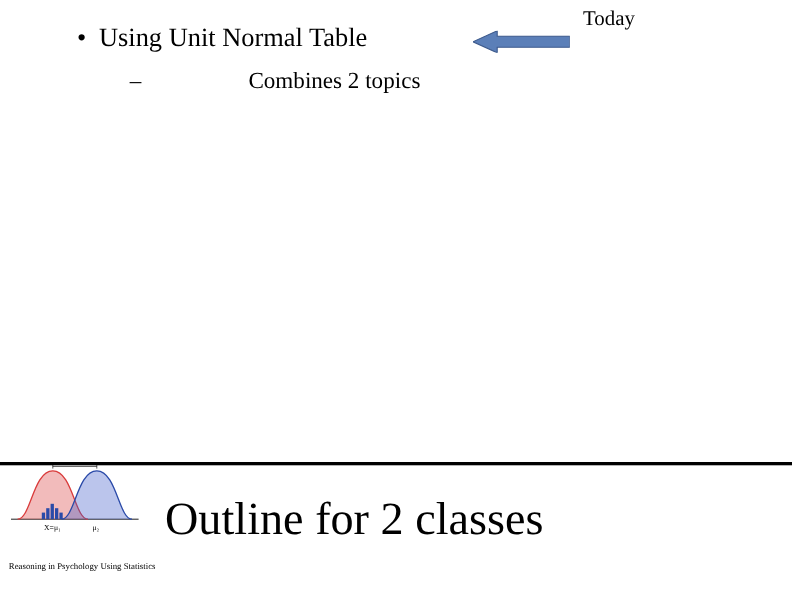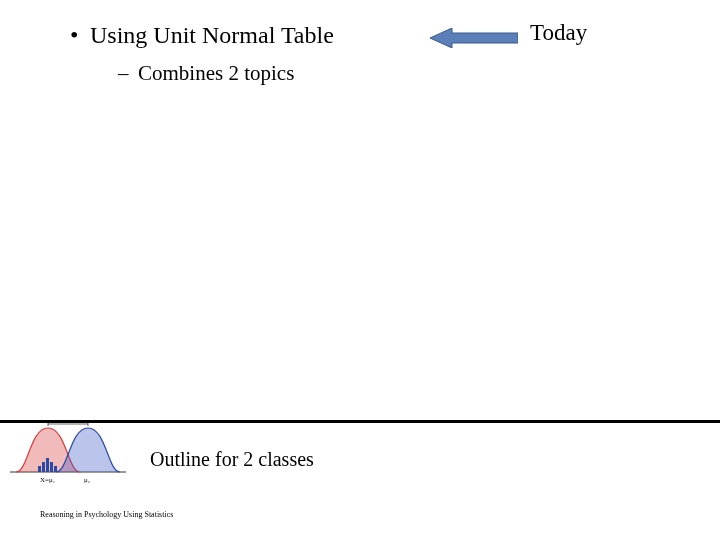--- a/index.html
+++ b/index.html
@@ -33,67 +33,67 @@
   .bullet-list > li::before {
     content: "•";
     position: absolute;
     left: 0;
     top: 0;
   }
   .sub-list {
     list-style: none;
     padding: 0;
     margin: 6px 0 0 28px;
+    text-align: center;
   }
   .sub-list > li {
     font-size: 21px;
     line-height: 30px;
     position: relative;
     padding-left: 20px;
   }
   .sub-list > li::before {
     content: "–";
     position: absolute;
     left: 0;
     top: 0;
   }
   .today-label {
     position: absolute;
-    top: 20px;
+    top: 7px;
     left: 530px;
-    font-size: 23px;
+    font-size: 19px;
   }
   .arrow {
     position: absolute;
     top: 28px;
     left: 430px;
     width: 88px;
     height: 20px;
   }
   .divider {
     position: absolute;
     top: 420px;
     left: 0;
     width: 720px;
     height: 3px;
     background: #000;
   }
   .footer-title {
     position: absolute;
     top: 448px;
     left: 150px;
-    font-size: 20px;
+    font-size: 42px;
   }
   .footer-caption {
     position: absolute;
     top: 510px;
     left: 8px;
     font-size: 8px;
     font-family: "Times New Roman", serif;
-    margin-left: 32px;
   }
   .distro-icon {
     position: absolute;
     top: 420px;
     left: 8px;
     width: 120px;
     height: 66px;
   }
 </style>
 </head>

